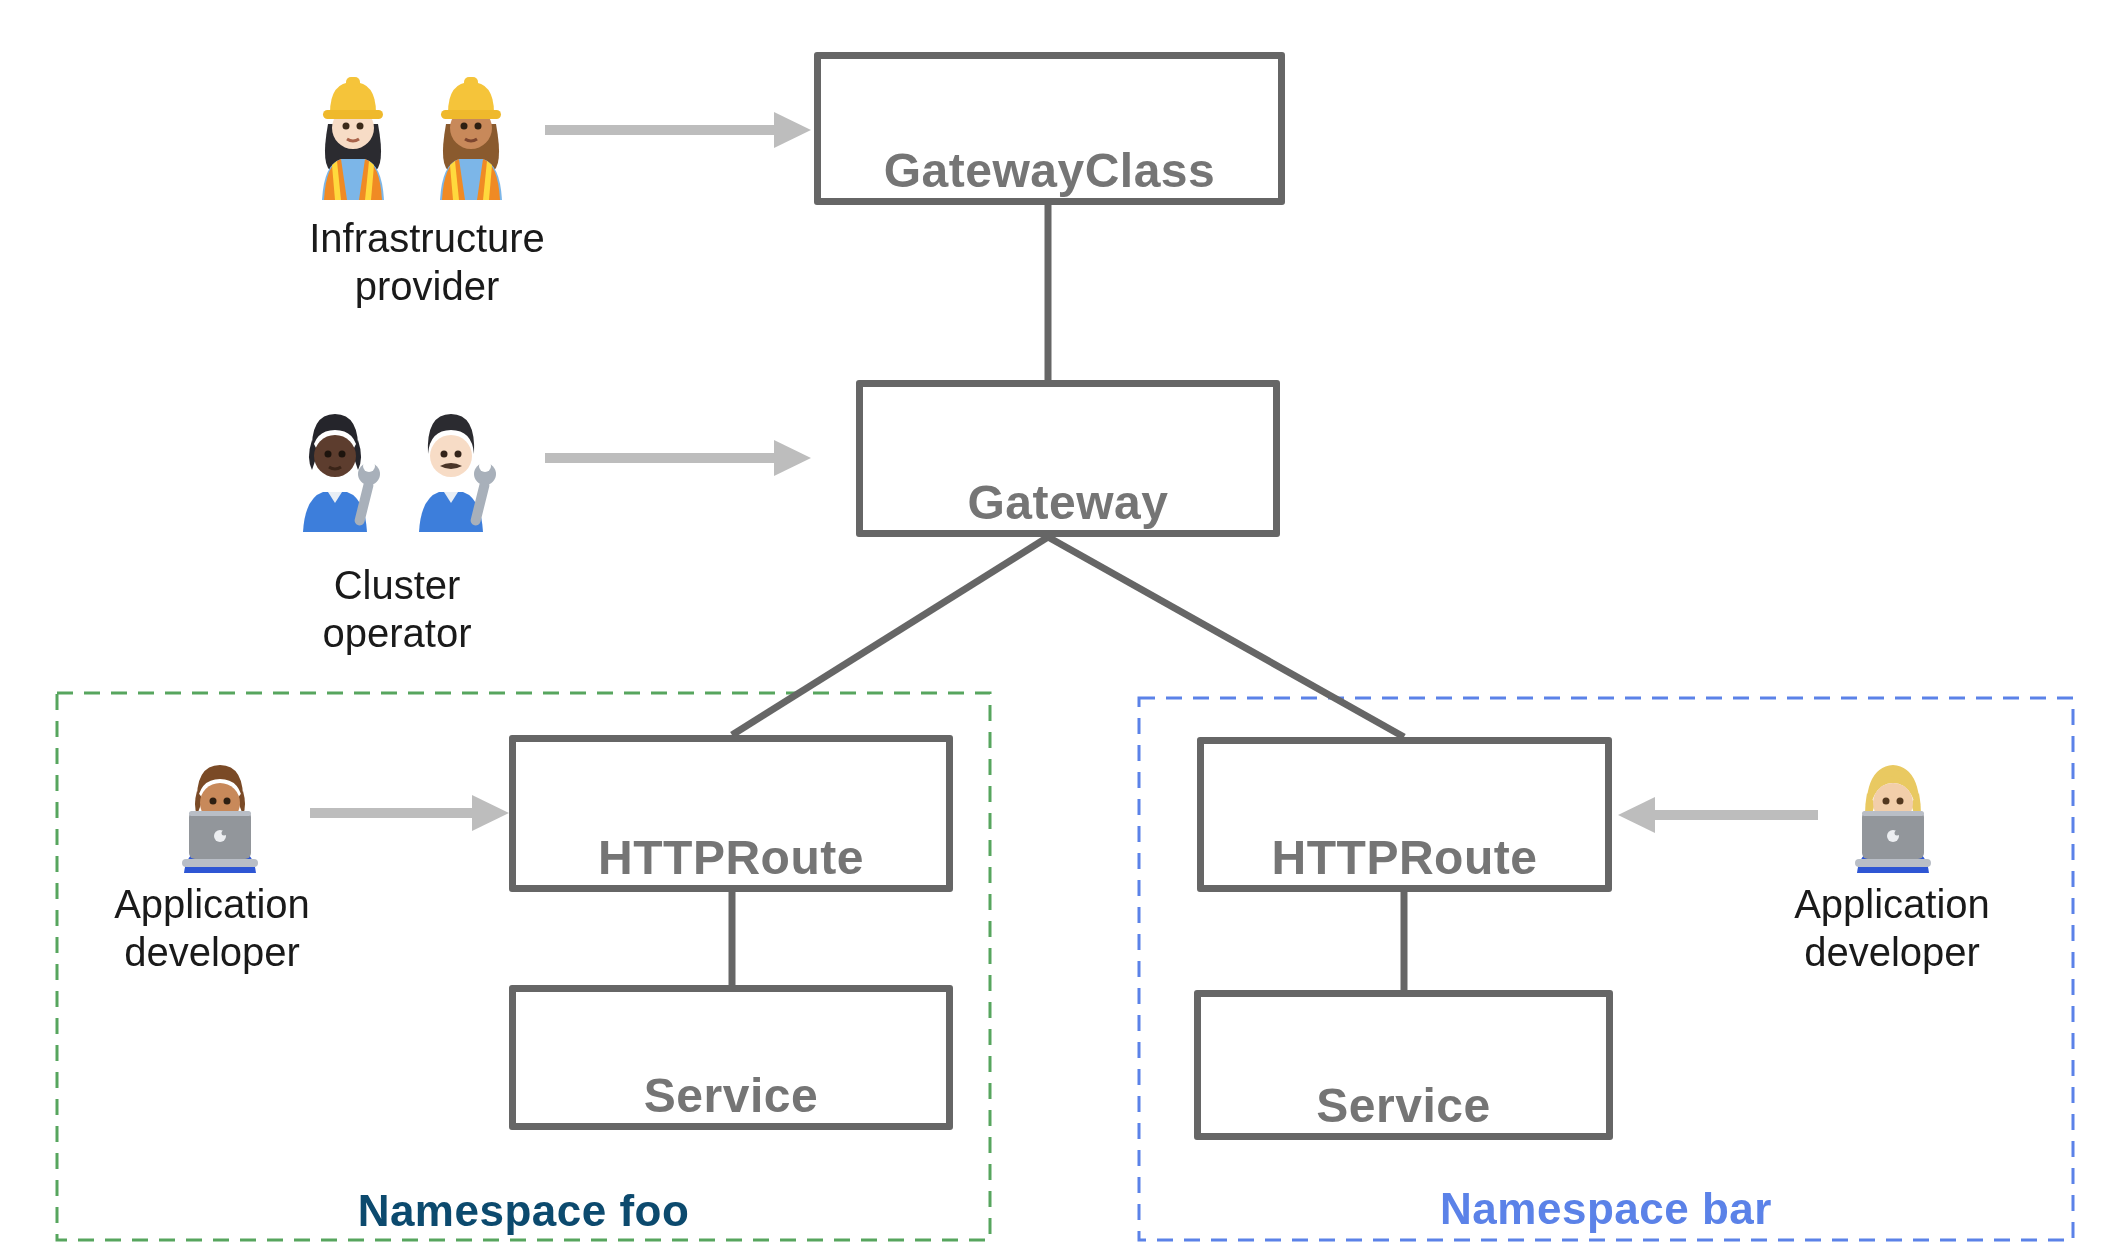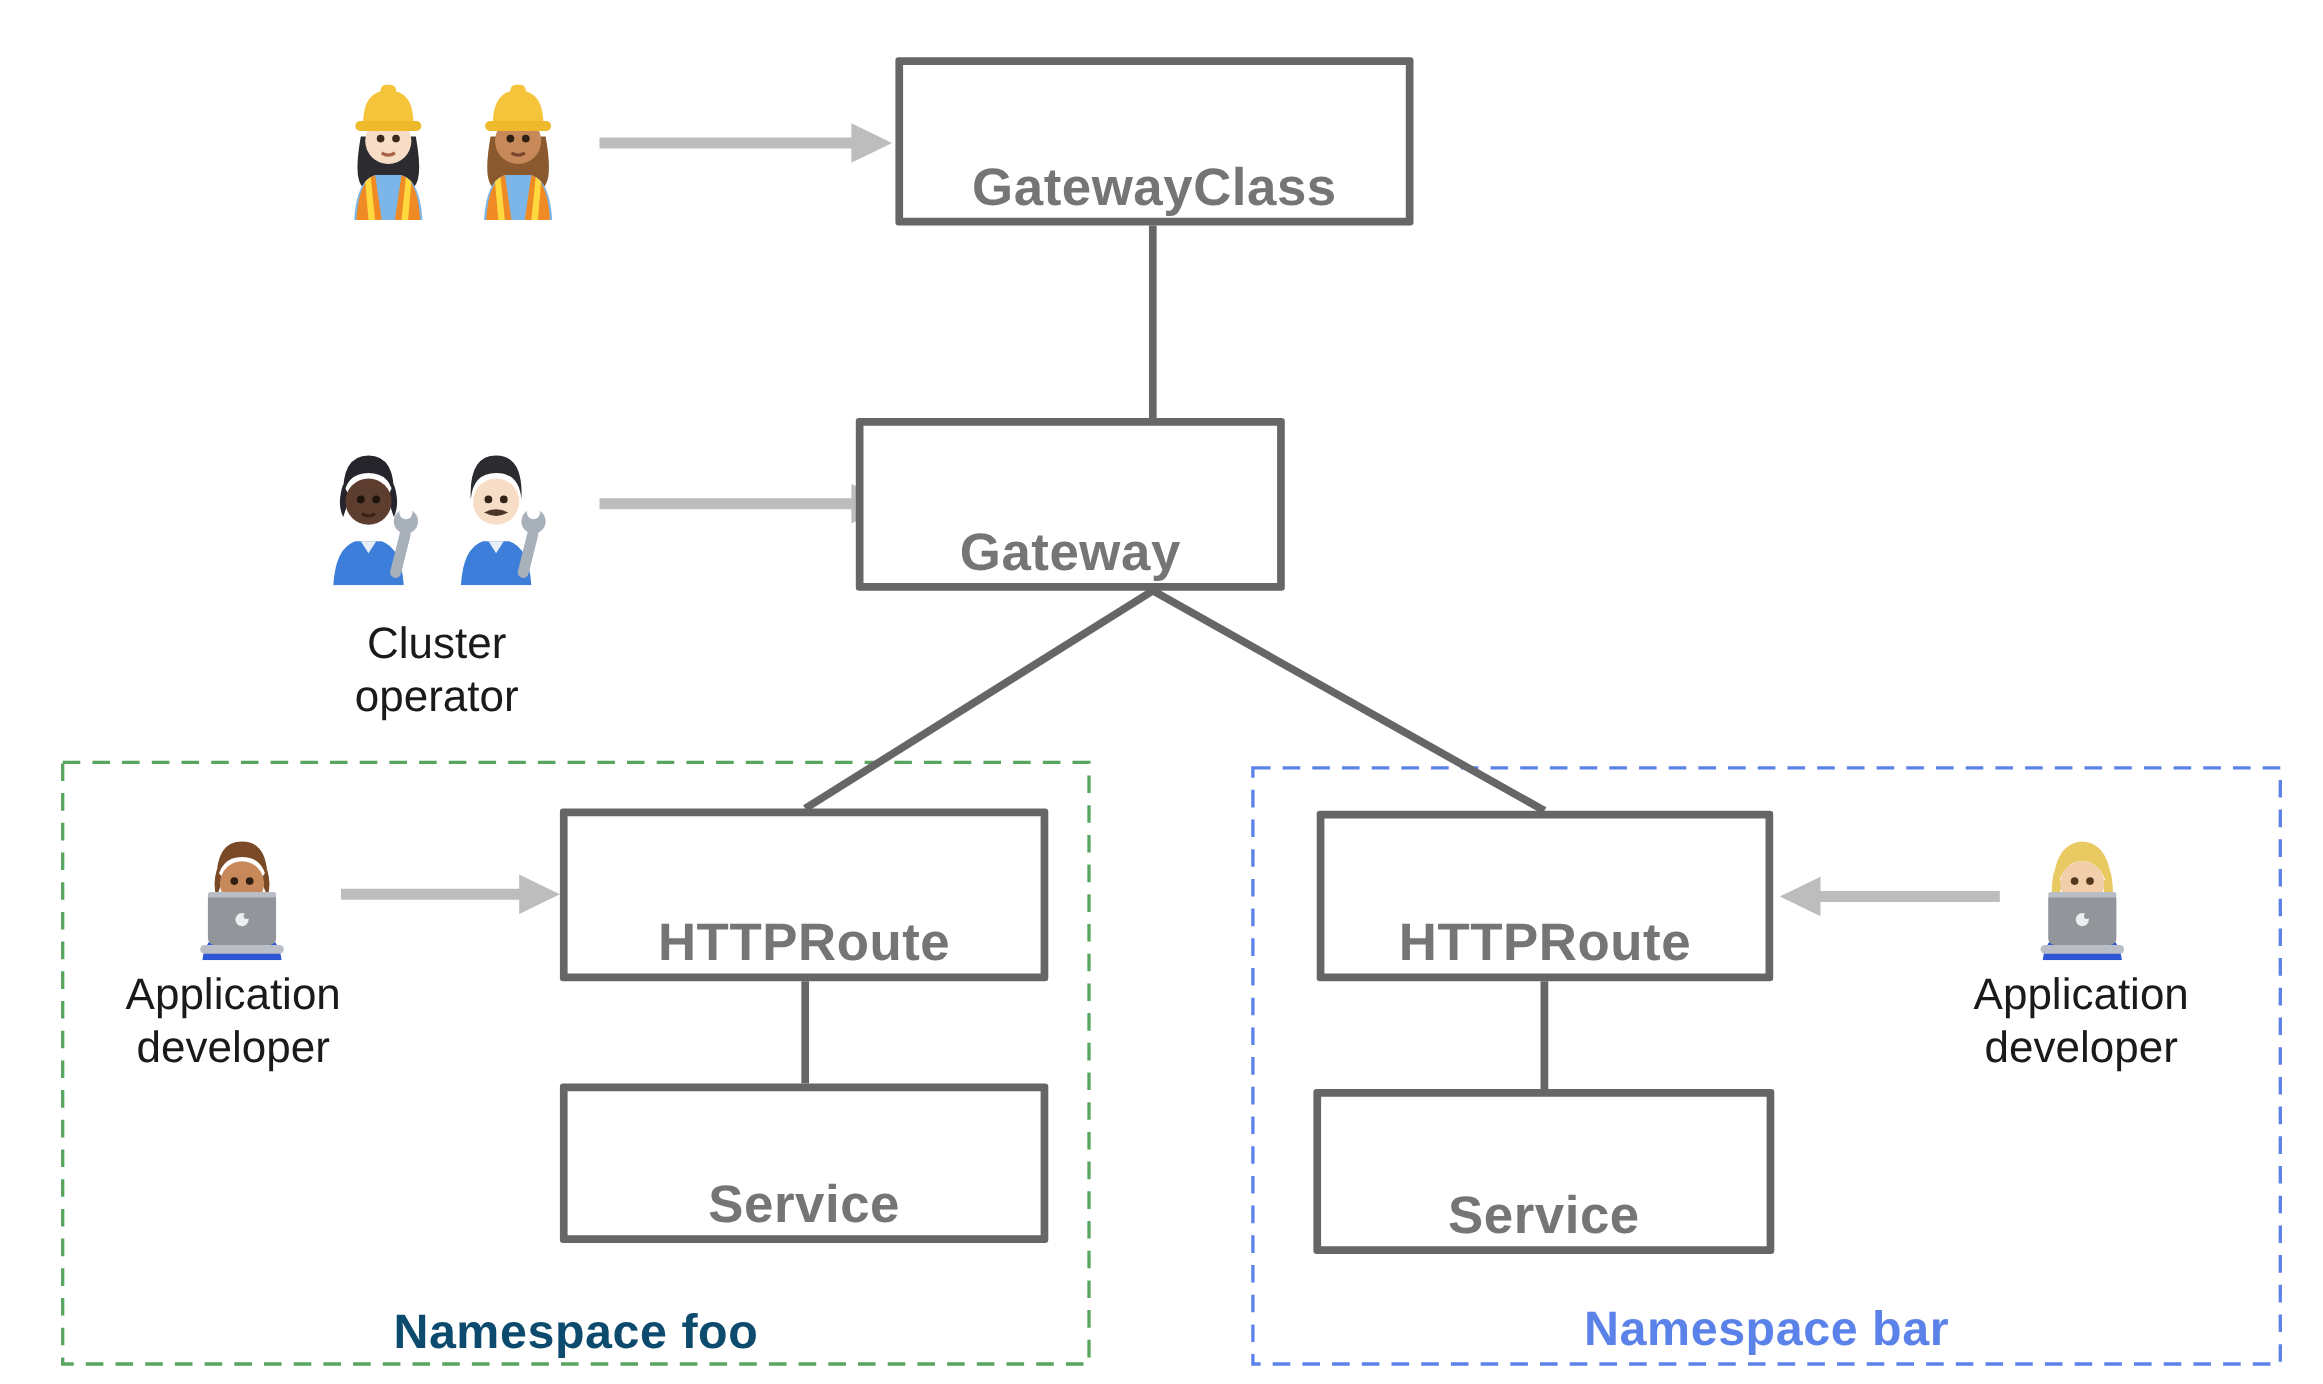--- a/index.html
+++ b/index.html
@@ -24,21 +24,21 @@
     border-radius: 3px;
     display: flex;
     align-items: flex-end;
     justify-content: center;
     font-size: 48px;
     font-weight: bold;
     color: #757575;
     letter-spacing: 0.5px;
   }
   #node-gatewayclass { left: 814px; top: 52px;  width: 471px; height: 153px; }
-  #node-gateway      { left: 778px; top: 380px; width: 390px; height: 157px; }
+  #node-gateway      { left: 856px; top: 380px; width: 424px; height: 157px; }
   #node-httproute-foo{ left: 509px; top: 735px; width: 444px; height: 157px; }
   #node-service-foo  { left: 509px; top: 985px; width: 444px; height: 145px; }
   #node-httproute-bar{ left: 1197px; top: 737px; width: 415px; height: 155px; }
   #node-service-bar  { left: 1194px; top: 990px; width: 419px; height: 150px; }
 
   .actor-label {
     position: absolute;
     text-align: center;
     font-size: 40px;
     line-height: 48px;
@@ -141,20 +141,21 @@
     <path d="M44,73 Q50,77 56,73" stroke="#7c452e" stroke-width="3" fill="none"></path>
     <path d="M27,47 Q27,16 50,16 Q73,16 73,47 Z" fill="#f5c43a"></path>
     <rect x="20" y="44" width="60" height="9" rx="4.5" fill="#efb92c"></rect>
     <rect x="43" y="11" width="14" height="11" rx="5" fill="#f5c43a"></rect>
     <path d="M19,134 Q21,98 38,93 L62,93 Q79,98 81,134 Z" fill="#7cb6e8"></path>
     <path d="M21,134 Q23,98 38,93 L44,134 Z" fill="#f08a24"></path>
     <path d="M79,134 Q77,98 62,93 L56,134 Z" fill="#f08a24"></path>
     <path d="M29,99 L34,95 L38,134 L32,134 Z" fill="#ffd93d"></path>
     <path d="M71,99 L66,95 L62,134 L68,134 Z" fill="#ffd93d"></path>
   </svg>
+  <div class="actor-label" id="label-infrastructure-provider">Infrastructure provider</div>
 
   <svg class="persona" id="mech-1" width="104" height="132" viewBox="0 0 104 132">
     <path d="M27,54 Q25,14 50,14 Q75,14 73,54 Q71,30 50,30 Q29,30 27,54 Z" fill="#25252b"></path>
     <path d="M27,40 Q21,58 27,70 L33,52 Z" fill="#25252b"></path>
     <path d="M73,40 Q79,58 73,70 L67,52 Z" fill="#25252b"></path>
     <circle cx="50" cy="56" r="21" fill="#5d3d2e"></circle>
     <circle cx="43" cy="54" r="3.5" fill="#1d140d"></circle>
     <circle cx="57" cy="54" r="3.5" fill="#1d140d"></circle>
     <path d="M44,67 Q50,71 56,67" stroke="#3a2418" stroke-width="3" fill="none"></path>
     <path d="M18,132 Q20,98 38,92 L62,92 Q80,98 82,132 Z" fill="#3d7edb"></path>

